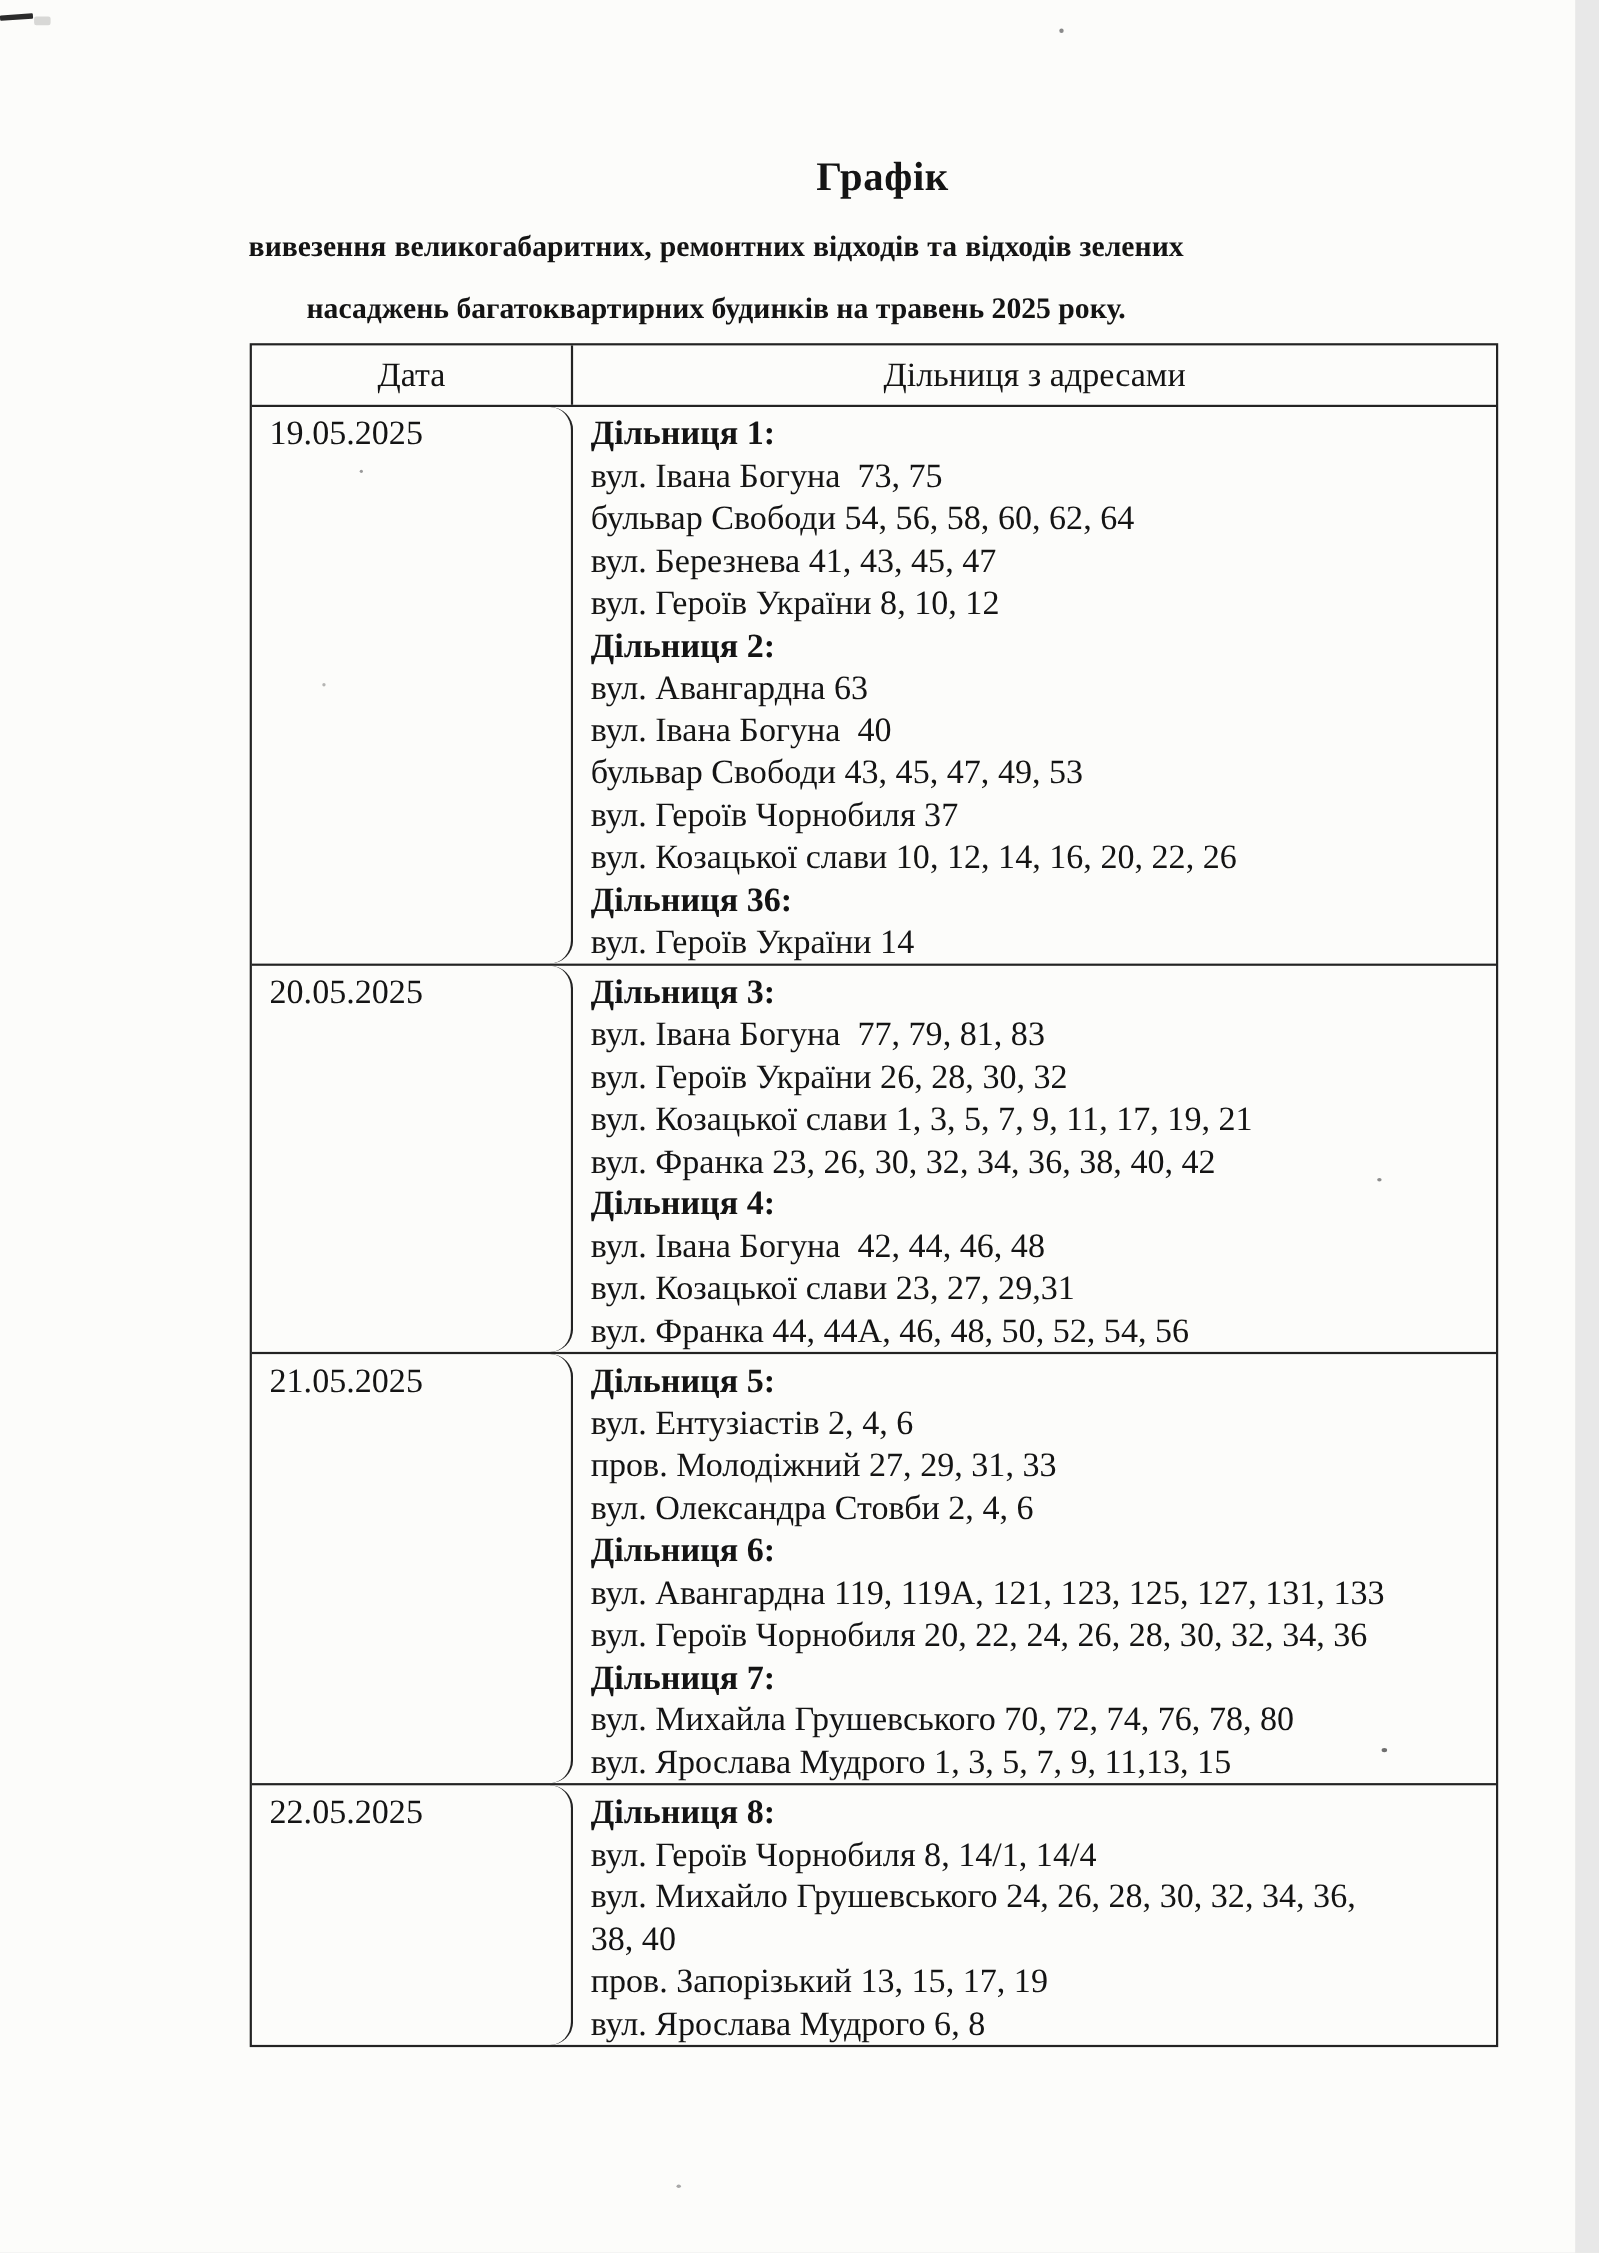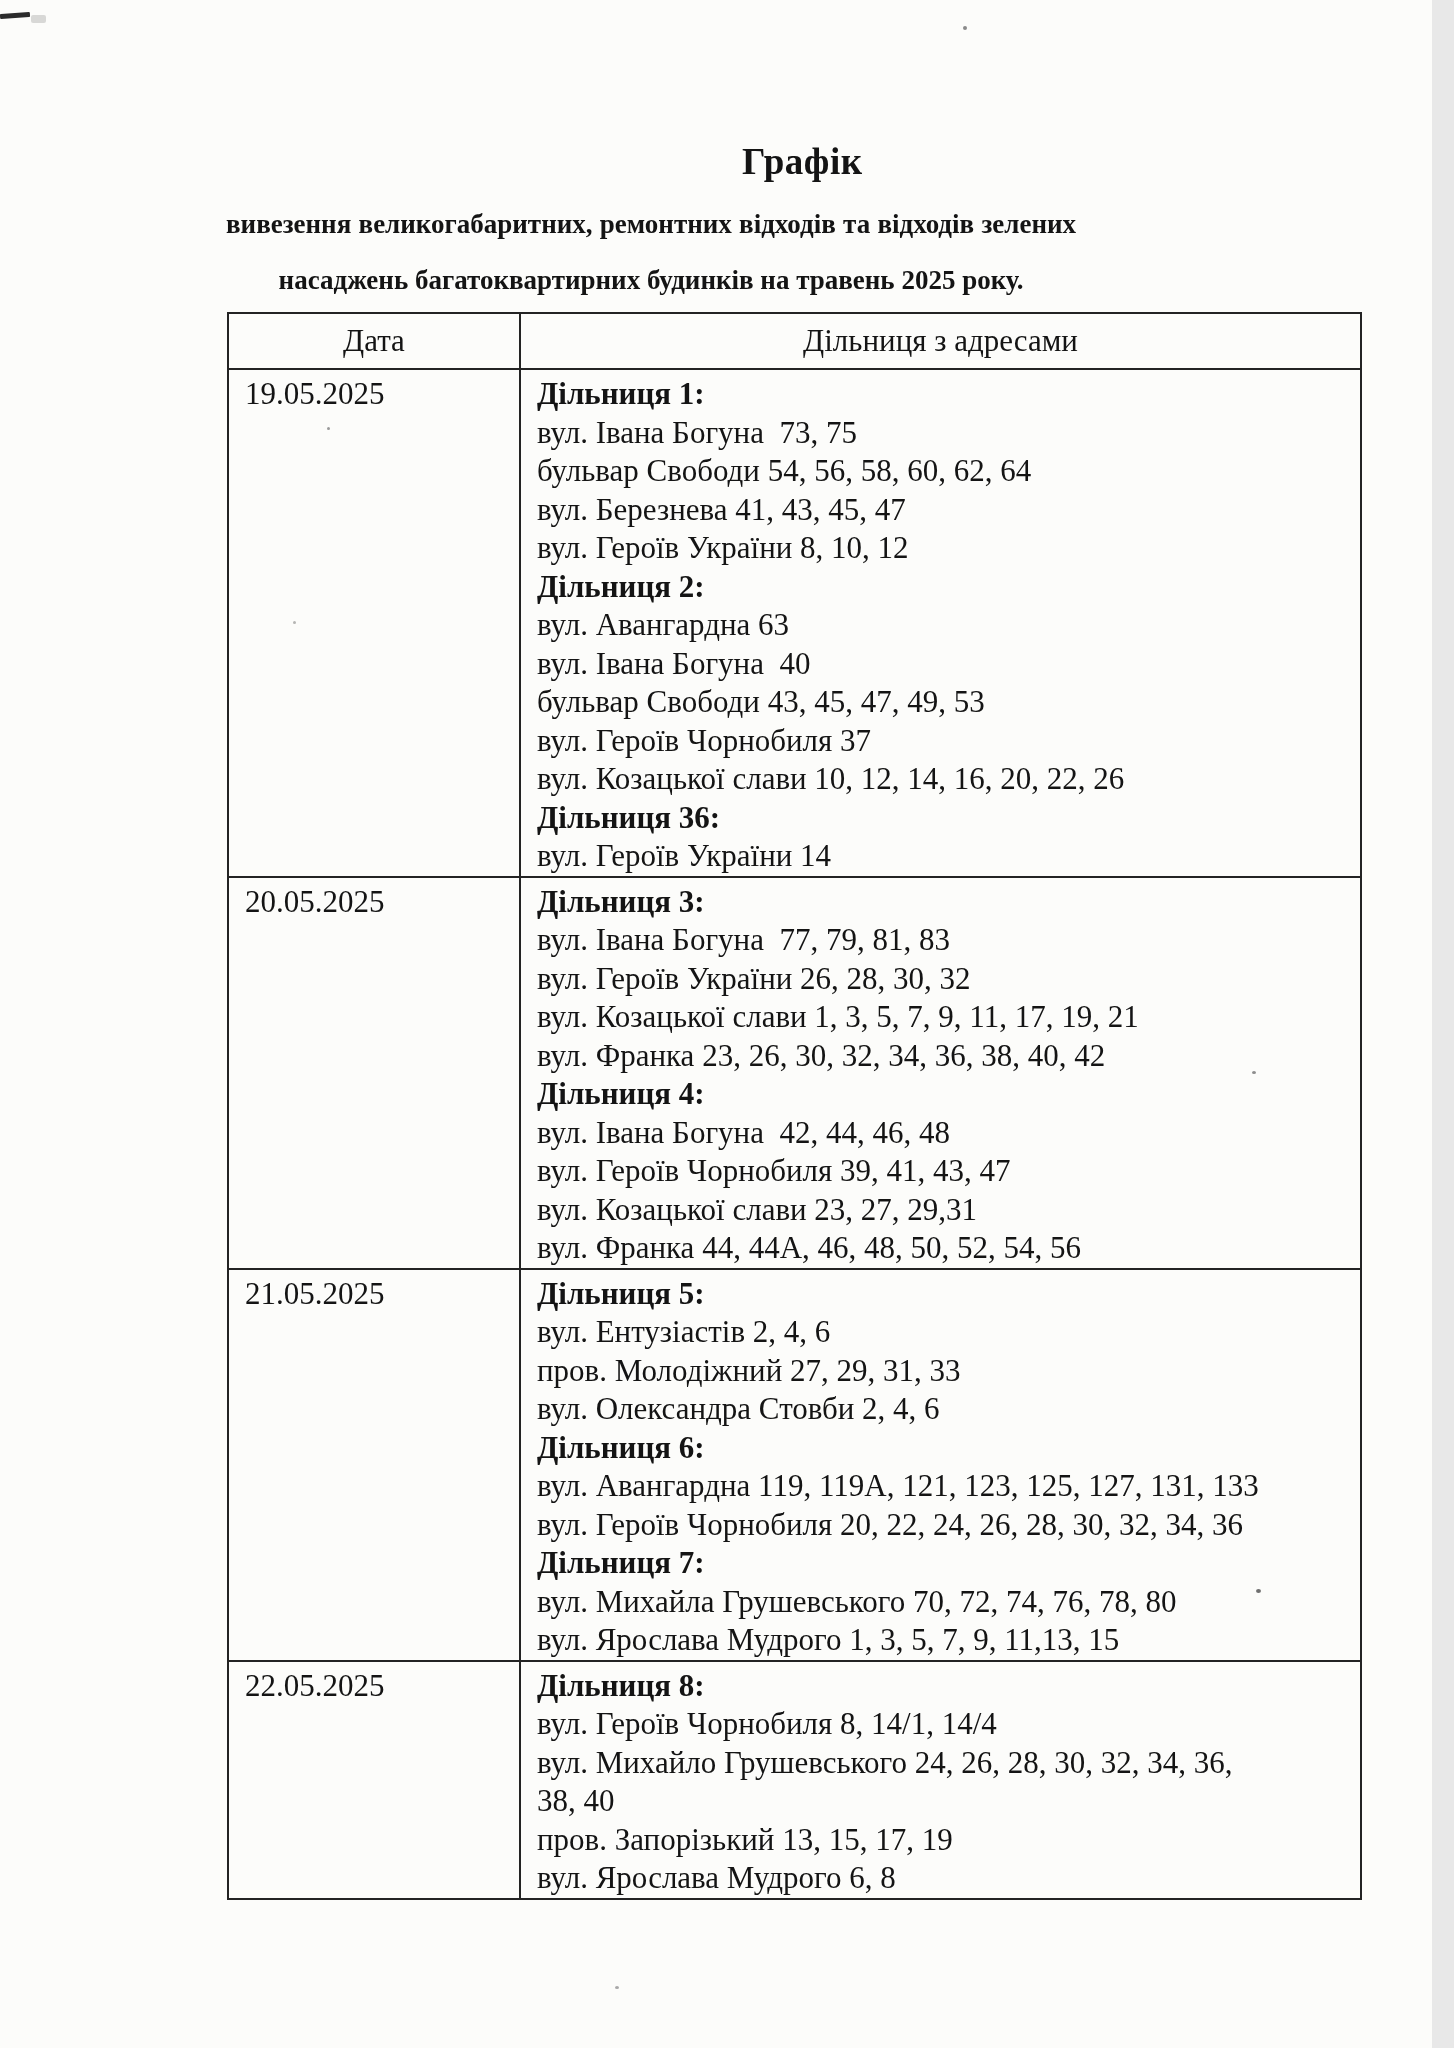--- a/index.html
+++ b/index.html
@@ -30,20 +30,21 @@
   }
   .thead{display:flex;border-bottom:2px solid #232323;height:54px;}
   .th{font-weight:normal;text-align:center;line-height:54px;}
   .th-date{width:292px;border-right:2px solid #232323;box-sizing:border-box;}
   .th-addr{flex:1;}
   .trow{display:flex;border-bottom:2px solid #232323;}
   .trow:last-child{border-bottom:none;}
   .cell-date{
     width:292px;border-right:2px solid #232323;box-sizing:border-box;
     padding:5px 0 0 16px;
+    border-radius:21px;
   }
   .date-text{line-height:38.5px;white-space:pre;}
   .cell-addr{flex:1;padding:5px 0 0 16px;}
   .line{height:38.5px;line-height:38.5px;white-space:pre;}
   .line.bold{font-weight:bold;}
   
   .artifact{position:absolute;background:#555;border-radius:50%;}
   .a-dash{left:0;top:13px;width:30px;height:5px;border-radius:1px;background:#2b2b2b;transform:rotate(-4deg);}
   .a-dash2{left:31px;top:15px;width:15px;height:8px;border-radius:2px;background:#d8d8d6;}
   .a-1{left:963px;top:26px;width:4px;height:4px;background:#8a8a8a;}
@@ -105,21 +106,20 @@
             <div class="date-text">20.05.2025</div>
           </div>
           <div class="cell-addr">
             <div class="line bold">Дільниця 3:</div>
             <div class="line">вул. Івана Богуна  77, 79, 81, 83</div>
             <div class="line">вул. Героїв України 26, 28, 30, 32</div>
             <div class="line">вул. Козацької слави 1, 3, 5, 7, 9, 11, 17, 19, 21</div>
             <div class="line">вул. Франка 23, 26, 30, 32, 34, 36, 38, 40, 42</div>
             <div class="line bold">Дільниця 4:</div>
             <div class="line">вул. Івана Богуна  42, 44, 46, 48</div>
-            <div class="line">вул. Героїв Чорнобиля 39, 41, 43, 47</div>
             <div class="line">вул. Козацької слави 23, 27, 29,31</div>
             <div class="line">вул. Франка 44, 44А, 46, 48, 50, 52, 54, 56</div>
           </div>
         </div>
         <div class="trow">
           <div class="cell-date">
             <div class="date-text">21.05.2025</div>
           </div>
           <div class="cell-addr">
             <div class="line bold">Дільниця 5:</div>

